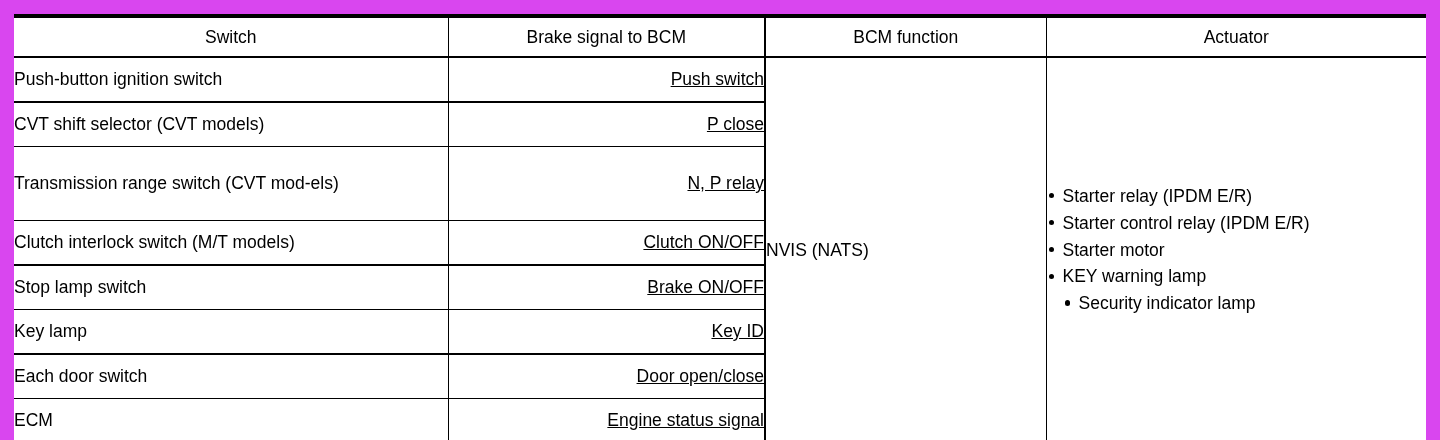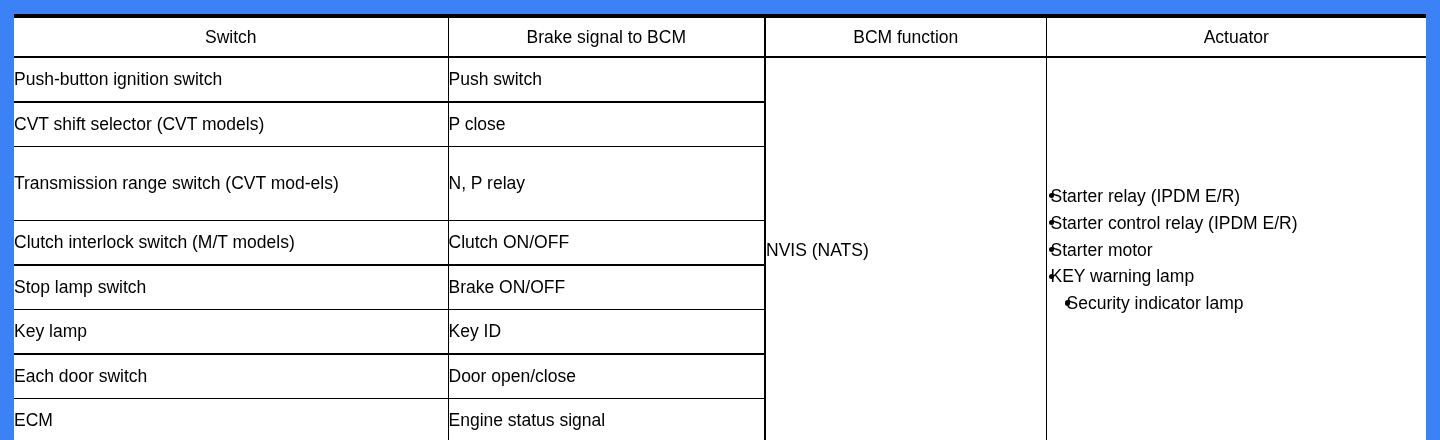--- a/index.html
+++ b/index.html
@@ -12,21 +12,21 @@
     height: 440px;
     font-family: "Liberation Sans", sans-serif;
     color: #000000;
     overflow: hidden;
   }
 
   #page {
     position: relative;
     width: 1440px;
     height: 440px;
-    background: #3b82f6;
+    background: #d946ef;
   }
 
   
   .table-wrap {
     position: absolute;
     left: 14px;
     top: 14px;
     width: 1412px;
   }
 
@@ -71,21 +71,22 @@
     text-align: left;
   }
   .c-sw.heavy { border-bottom: 2.6px solid #000; }
   .c-sw.last { border-bottom: none; }
 
   
   .c-sig {
     border-bottom: 1.6px solid #000;
     border-right: 2.6px solid #000;
     padding: 6px 10px 7px 14px;
-    text-align: left;
+    text-align: right;
+    text-decoration: underline;
   }
   .c-sig.heavy { border-bottom: 2.6px solid #000; }
   .c-sig.last { border-bottom: none; }
 
   
   .c-fn {
     border-right: 1.6px solid #000;
     padding: 6px 10px 7px 14px;
     text-align: left;
     vertical-align: middle;
@@ -98,21 +99,21 @@
     vertical-align: middle;
   }
 
   ul.act-list {
     margin: 0;
     padding: 0;
     list-style: none;
   }
   ul.act-list li {
     position: relative;
-    padding-left: 4px;
+    padding-left: 16px;
     margin: 0 0 2px 0;
     font-size: 17.5px;
     line-height: 1.42;
   }
   ul.act-list li:last-child { margin-bottom: 0; margin-left: 16px; }
   ul.act-list li .bullet {
     position: absolute;
     left: 2px;
     top: 0.52em;
     width: 5.5px;

